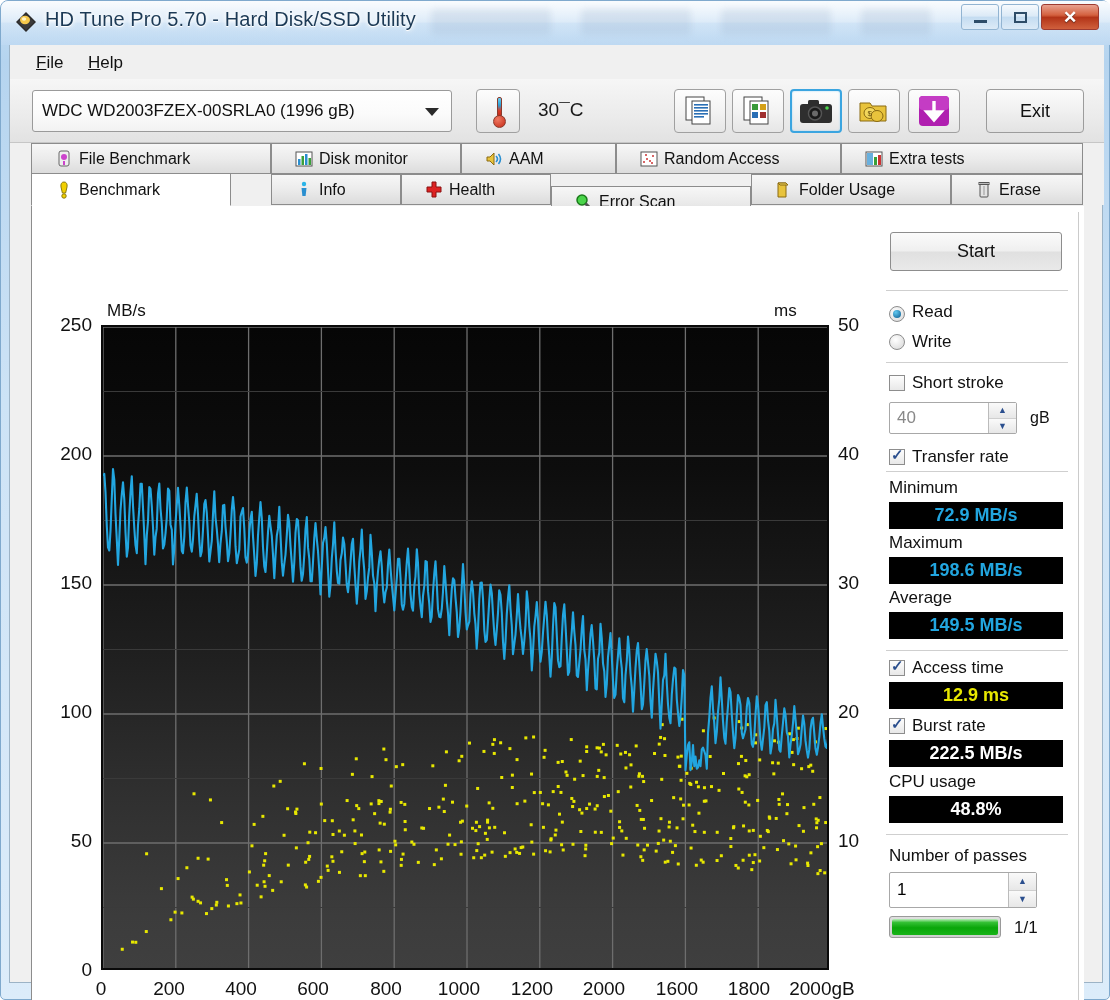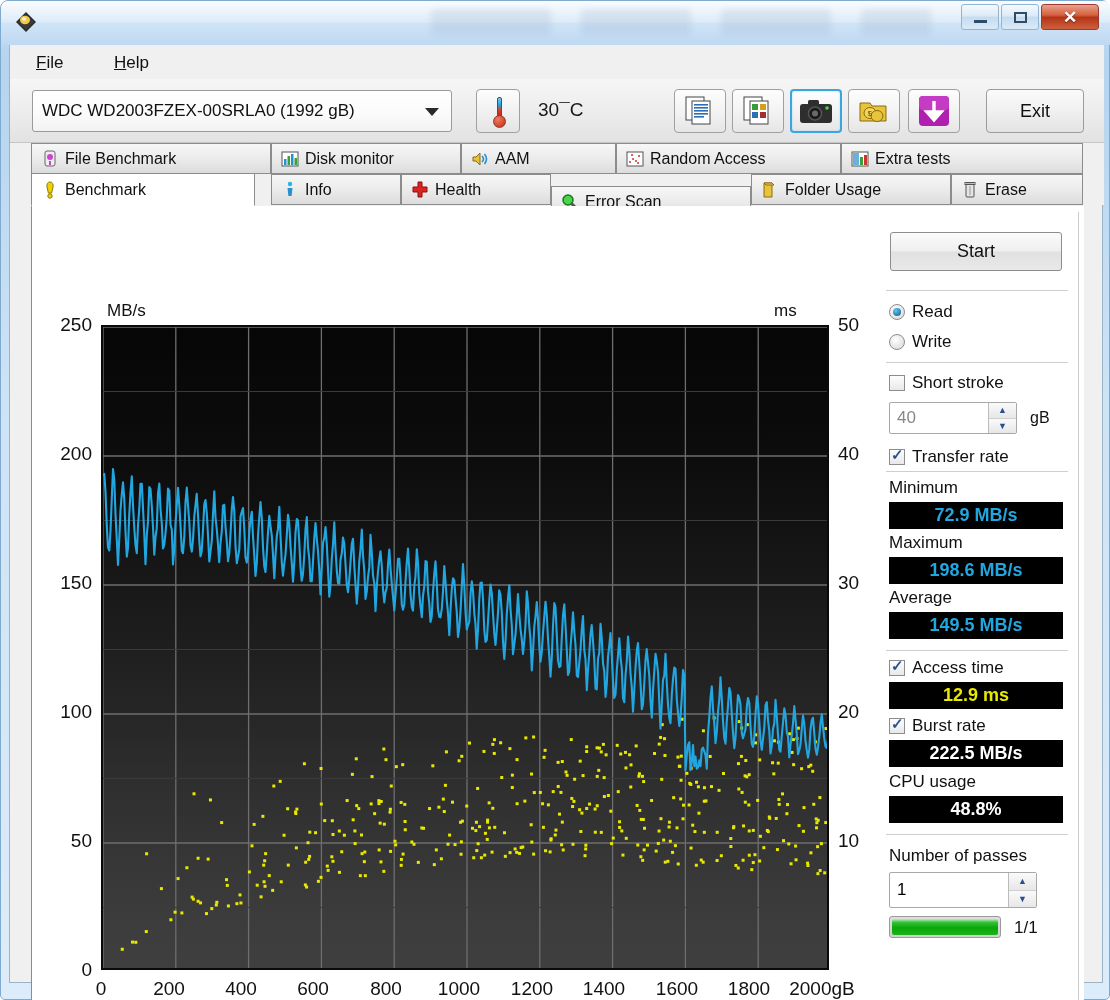--- a/index.html
+++ b/index.html
@@ -67,21 +67,21 @@
   #menubar {
     position: absolute; left: 0; top: 0; width: 1094px; height: 34px;
     background: #f0f0f0;
   }
   .menu-item {
     position: absolute; top: 7px; font-size: 17px; color: #111;
     padding: 1px 8px;
   }
   .menu-item u { text-decoration: underline; }
   #menu-file { left: 18px; }
-  #menu-help { left: 96px; }
+  #menu-help { left: 70px; }
 
   #toolbar {
     position: absolute; left: 0; top: 34px; width: 1094px; height: 64px;
     background: linear-gradient(180deg,#f6f6f6 0%,#ebebeb 60%,#e2e2e2 100%);
     border-bottom: 1px solid #c6c6c6;
   }
   #drive-select {
     position: absolute; left: 22px; top: 11px; width: 420px; height: 42px;
     background: linear-gradient(180deg,#ffffff 0%, #fbfbfb 55%, #f2f2f2 100%);
     border: 1px solid #9a9a9a; border-radius: 3px;
@@ -130,21 +130,21 @@
   
   #tabs-zone {
     position: absolute; left: 0; top: 98px; width: 1094px; height: 62px;
     background: #f0f0f0;
   }
   .tab {
     position: absolute; height: 31px;
     background: linear-gradient(180deg,#f7f7f7 0%,#eaeaea 55%,#dcdcdc 100%);
     border: 1px solid #8c8c8c;
     display: flex; align-items: center; gap: 6px;
-    padding: 0 9px;
+    padding: 0 23px;
     font-size: 16px; color: #111;
     white-space: nowrap;
   }
   .tab .ticon { width: 18px; height: 18px; flex: 0 0 18px; }
   #tabrow-top .tab { top: 0; }
   #tabrow-bottom .tab { top: 31px; }
   .tab.active {
     background: #ffffff; border-bottom: 1px solid #ffffff; z-index: 4;
     height: 33px; top: 30px !important;
   }
@@ -252,20 +252,21 @@
     <div class="tb-ghost" style="left:720px;width:110px;"></div>
     <div class="tb-ghost" style="left:860px;width:70px;"></div>
 
     <svg id="app-icon" viewBox="0 0 22 22">
       <polygon points="11,1 21,11 11,21 1,11" fill="#2b2b2b"></polygon>
       <polygon points="11,3 19,11 11,19 3,11" fill="#3a3a3a"></polygon>
       <ellipse cx="10" cy="9" rx="5" ry="4.2" fill="#f5c84b"></ellipse>
       <ellipse cx="9" cy="8" rx="2.2" ry="1.8" fill="#fff3c4"></ellipse>
     </svg>
 
+    <div id="title-text">HD Tune Pro 5.70 - Hard Disk/SSD Utility</div>
 
     <div class="cap-btn" id="btn-min">
       <div class="glyph-min"></div>
     </div>
     <div class="cap-btn" id="btn-max">
       <div class="glyph-max"></div>
     </div>
     <div class="cap-btn" id="btn-close">
       <span class="glyph-close">✕</span>
     </div>
@@ -278,21 +279,21 @@
         <u>F</u><span>ile</span>
       </div>
       <div class="menu-item" id="menu-help">
         <u>H</u><span>elp</span>
       </div>
     </div>
 
     <div id="toolbar">
 
       <div id="drive-select">
-        <span class="label">WDC WD2003FZEX-00SRLA0 (1992 gB)</span>
+        <span class="label">WDC WD2003FZEX-00SRLA0 (1996 gB)</span>
         <div id="drive-arrow"></div>
       </div>
 
       <div id="temp-button">
         <div id="thermo-stem"></div>
         <div id="thermo-bulb"></div>
       </div>
       <div id="temp-text">30¯C</div>
 
       <div class="tool-btn" id="tool-copytext">
@@ -399,21 +400,21 @@
             <rect x="1" y="2" width="16" height="14" fill="#fff" stroke="#555"></rect>
             <rect x="2" y="3" width="6" height="12" fill="#2a8fd0" opacity=".7"></rect>
             <rect x="9" y="7" width="3" height="8" fill="#3aa03a"></rect>
               <rect x="13" y="5" width="3" height="10" fill="#cc3333"></rect>
           </svg>
           <span>Extra tests</span>
         </div>
       </div>
 
       <div id="tabrow-bottom">
-        <div class="tab active" style="left:21px;width:224px;">
+        <div class="tab active" style="left:21px;width:200px;">
           <svg class="ticon" viewBox="0 0 18 18">
             <path d="M9 1 C11.5 1 12.5 3 12 6 L10.6 12 L7.4 12 L6 6 C5.5 3 6.5 1 9 1 Z" fill="#f2d000" stroke="#8a7a10"></path>
             <circle cx="9" cy="15" r="2.2" fill="#f2d000" stroke="#8a7a10"></circle>
           </svg>
           <span>Benchmark</span>
         </div>
         <div class="tab" style="left:261px;width:130px;">
           <svg class="ticon" viewBox="0 0 18 18">
             <circle cx="9" cy="3" r="2.2" fill="#2ab4e8"></circle>
             <path d="M6.5 7 L11.5 7 L10.6 15 L7.4 15 Z" fill="#2a8fd0"></path>
@@ -470,21 +471,21 @@
         <div class="ytick-r" style="left:806px; top:495px;">20</div>
         <div class="ytick-r" style="left:806px; top:624px;">10</div>
 
         <div class="xtick" style="left:49px;  top:772px; width:40px;">0</div>
         <div class="xtick" style="left:112px; top:772px; width:50px;">200</div>
         <div class="xtick" style="left:184px; top:772px; width:50px;">400</div>
         <div class="xtick" style="left:256px; top:772px; width:50px;">600</div>
         <div class="xtick" style="left:329px; top:772px; width:50px;">800</div>
         <div class="xtick" style="left:397px; top:772px; width:60px;">1000</div>
         <div class="xtick" style="left:470px; top:772px; width:60px;">1200</div>
-        <div class="xtick" style="left:542px; top:772px; width:60px;">1400</div>
+        <div class="xtick" style="left:542px; top:772px; width:60px;">2000</div>
         <div class="xtick" style="left:615px; top:772px; width:60px;">1600</div>
         <div class="xtick" style="left:687px; top:772px; width:60px;">1800</div>
         <div class="xtick" style="left:745px; top:772px; width:90px;">2000gB</div>
 
         <div id="plot">
           <svg id="plot-svg" width="728" height="645">
             <g id="grid-layer">
                 <line x1="0" x2="0" y1="0" y2="645" stroke="#6e6e6e" stroke-width="1.3"></line>
                 <line x1="72.8" x2="72.8" y1="0" y2="645" stroke="#6e6e6e" stroke-width="1.3"></line>
                 <line x1="145.6" x2="145.6" y1="0" y2="645" stroke="#6e6e6e" stroke-width="1.3"></line>
@@ -949,21 +950,21 @@
 
       <div id="panel">
         <div id="panel-divider"></div>
 
         <div id="start-button">
           <span>Start</span>
         </div>
 
         <div class="hr" style="top:84px;"></div>
 
-        <div class="radio-row" style="top:96px;">
+        <div class="radio-row" style="top:96px;align-items:flex-end;">
           <span class="radio on"></span>
           <span>Read</span>
         </div>
         <div class="radio-row" style="top:126px;">
           <span class="radio"></span>
           <span>Write</span>
         </div>
 
         <div class="hr" style="top:156px;"></div>
 

